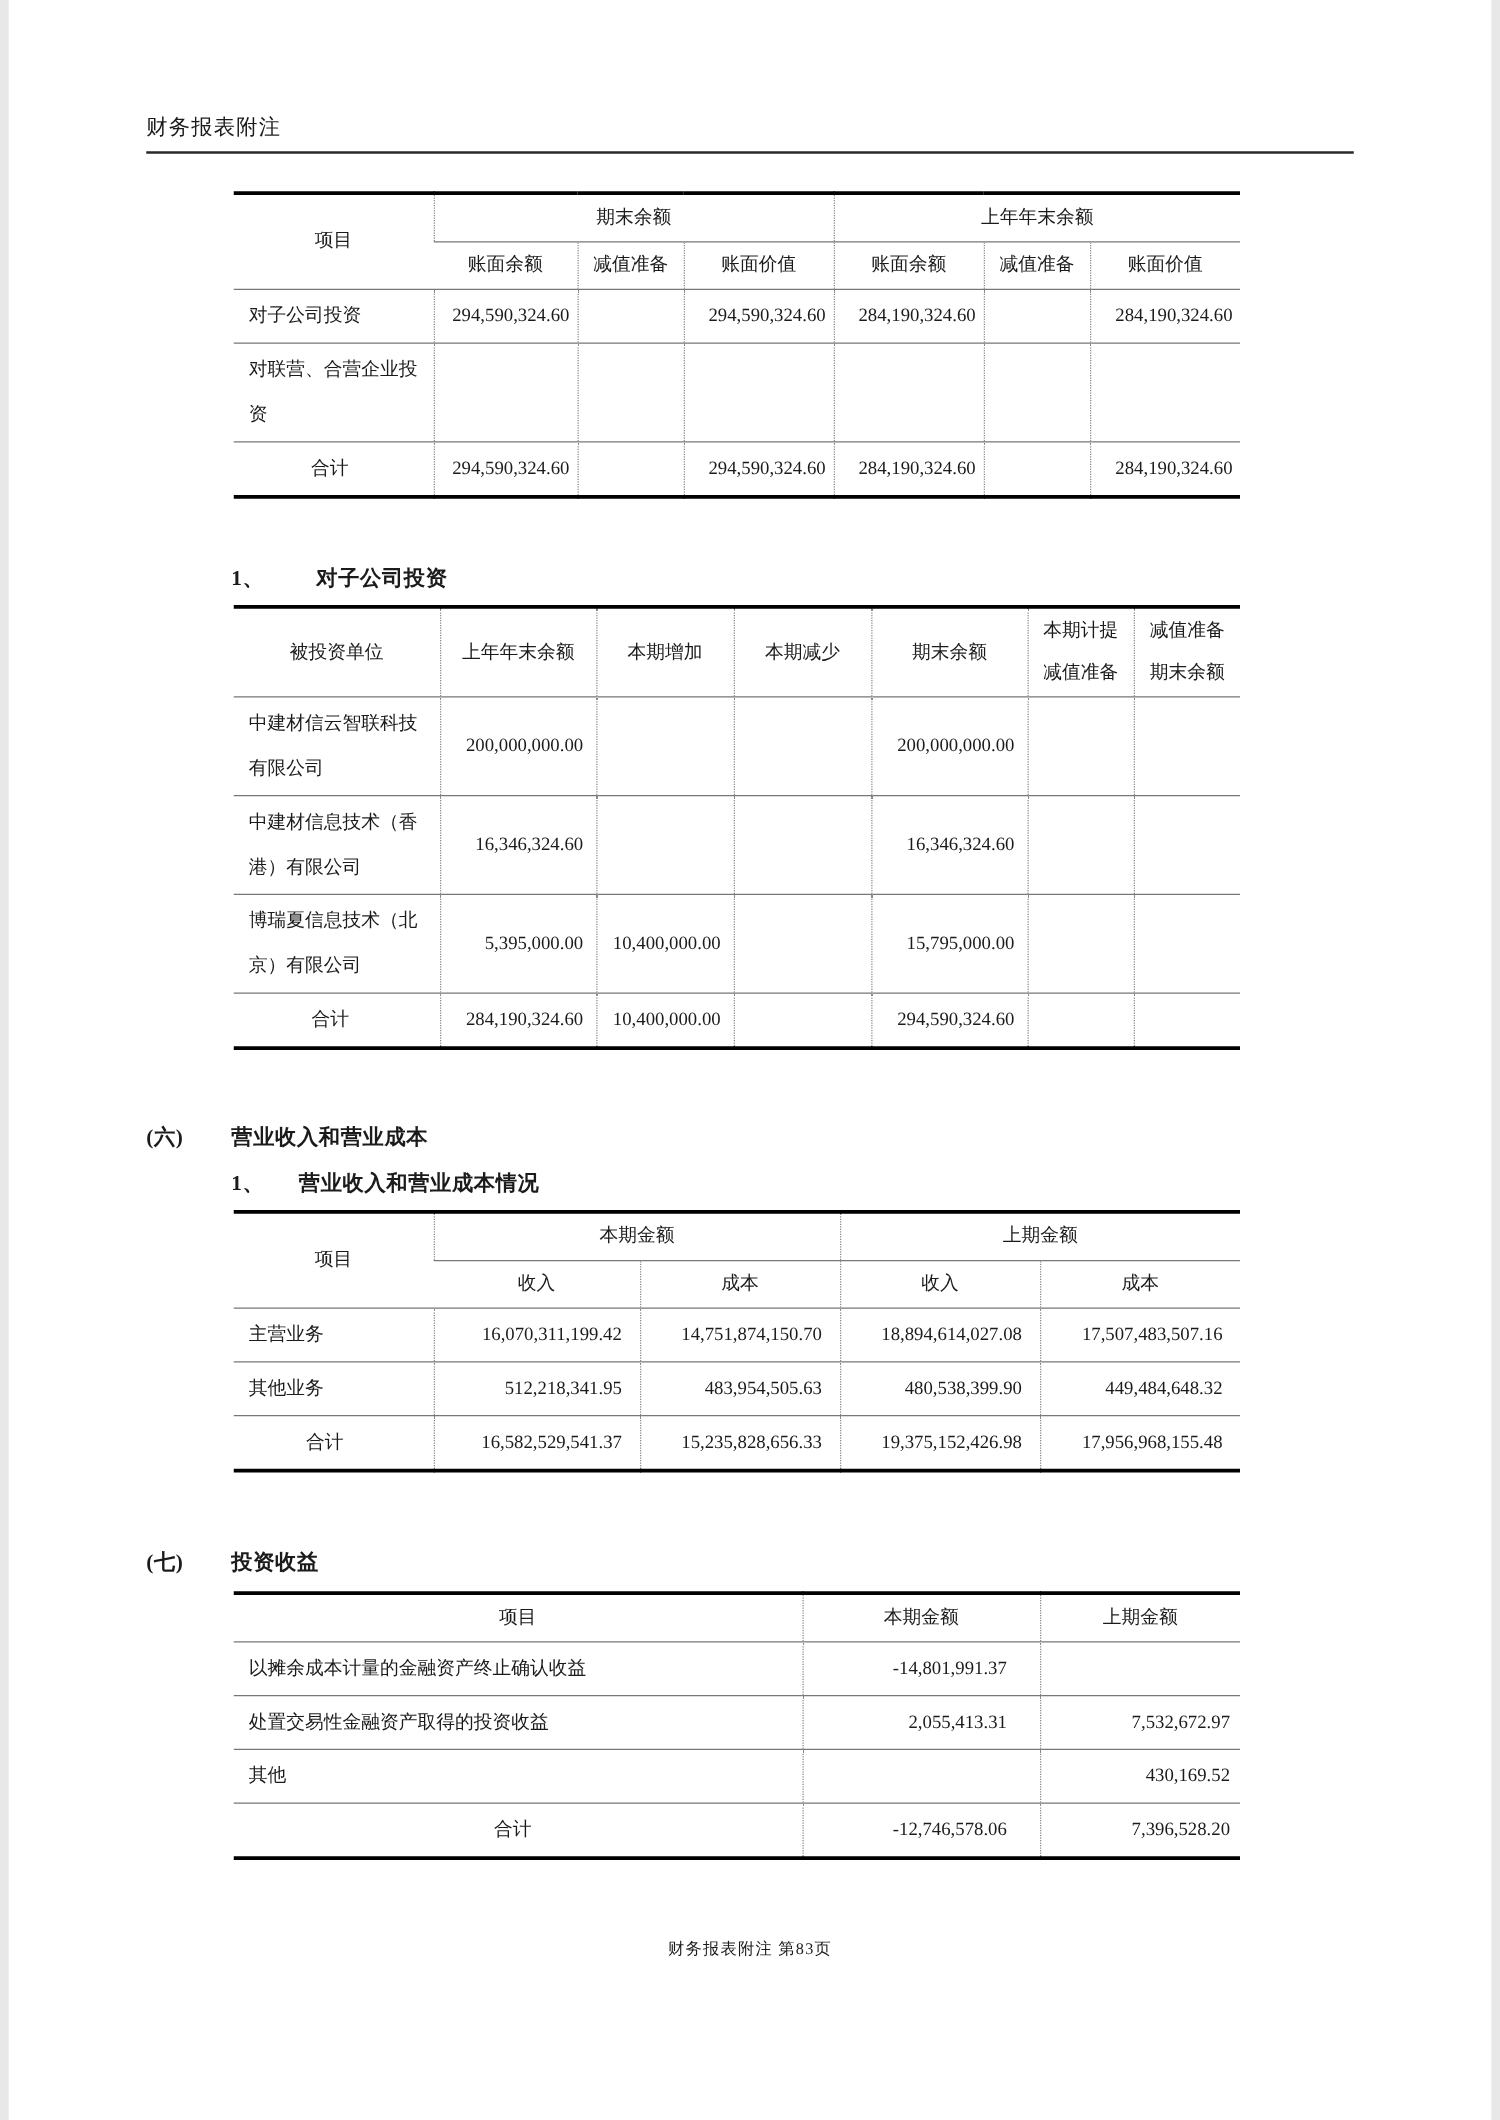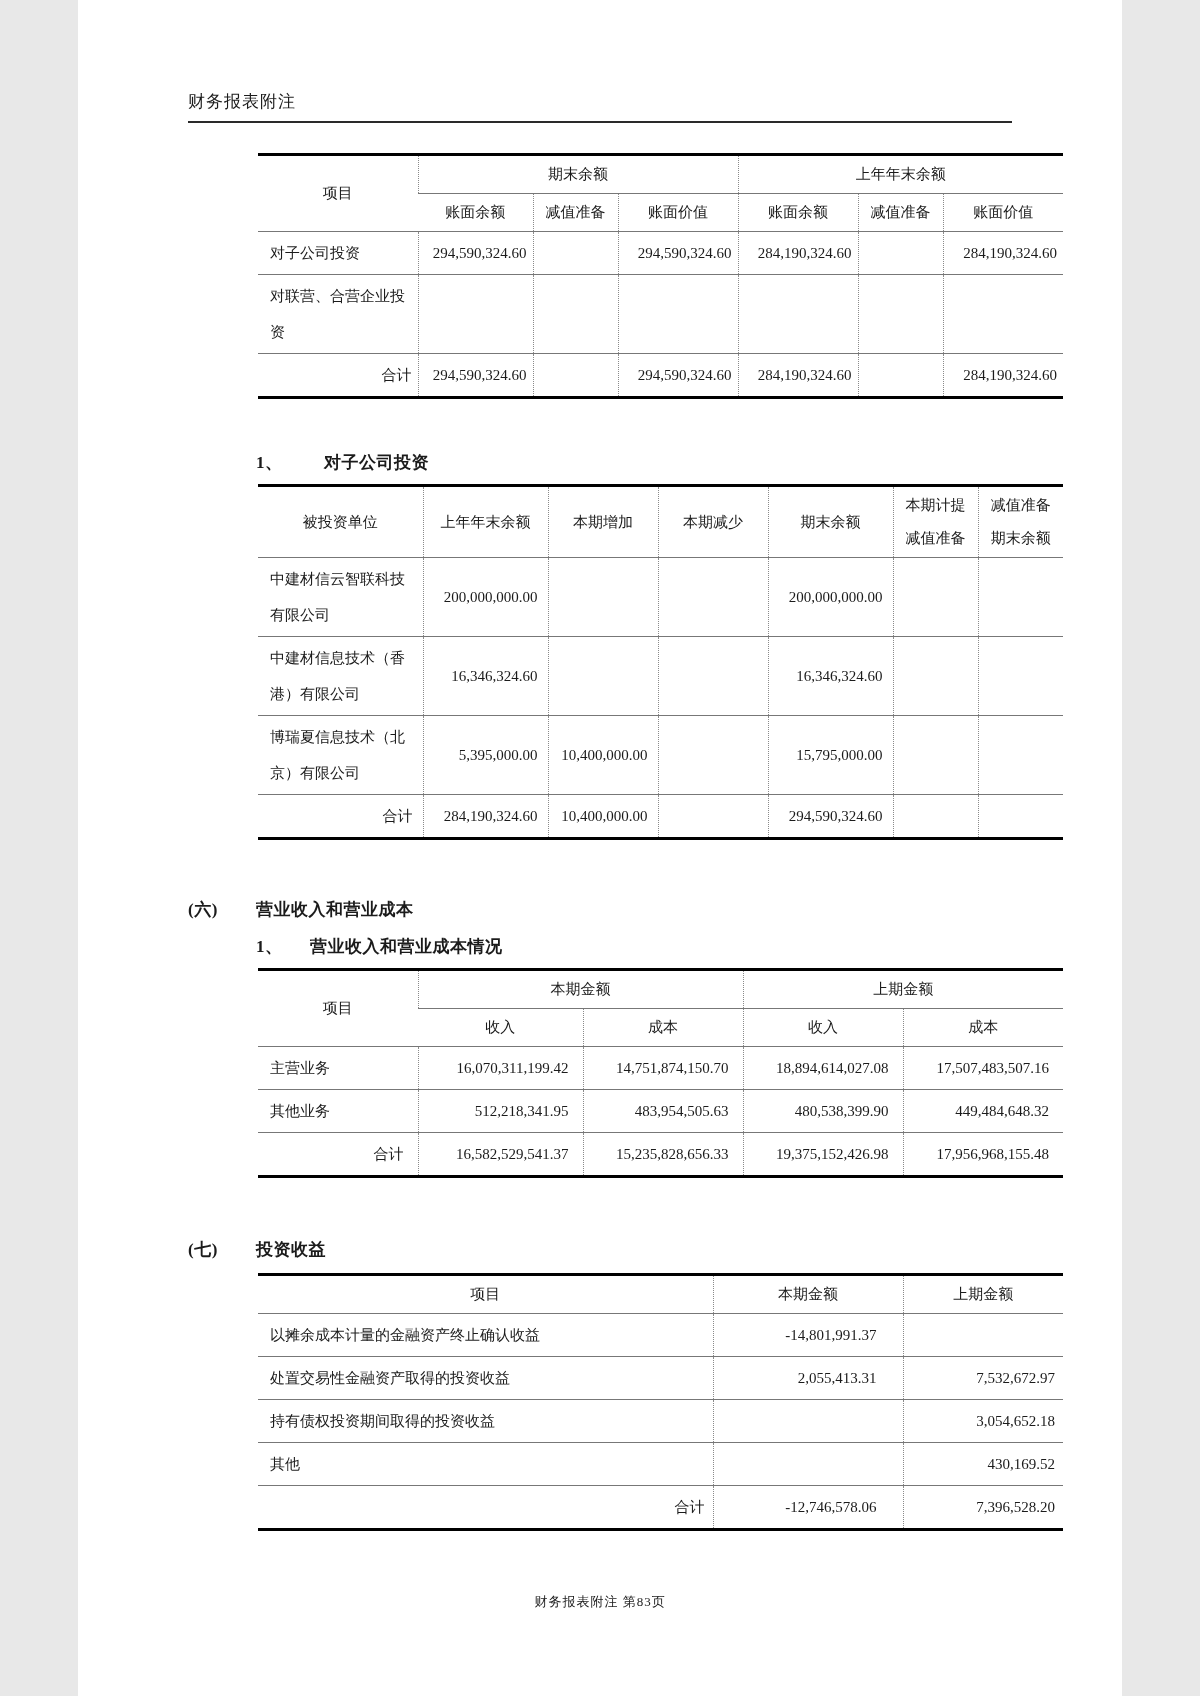--- a/index.html
+++ b/index.html
@@ -1,19 +1,19 @@
 <!DOCTYPE html>
 <html><head>
 <meta charset="utf-8">
 <style>
   * { margin:0; padding:0; box-sizing:border-box; }
   html,body { background:#e8e8e8; }
   .page {
     position:relative;
-    width:1044px; height:1696px;
+    width:1186px; height:1696px;
     margin:0 auto;
     background:#ffffff;
     color:#1b1b1b;
     font-family:"Liberation Serif","DejaVu Serif",serif;
     overflow:hidden;
   }
   .content { padding:0 110px; }
 
   .doc-header {
     margin-top:90px;
@@ -40,21 +40,21 @@
     vertical-align:middle;
     line-height:2.4;
     overflow:hidden;
   }
   th { font-weight:normal; line-height:2.2; padding:2px 6px; white-space:pre-line; }
   th:first-child, td:first-child { border-left:none; }
   thead tr:first-child th { border-top:none; }
 
   tbody td { text-align:right; }
   tbody td:first-child { text-align:left; padding-left:12px; }
-  tbody tr:last-child td:first-child { text-align:right; padding-left:0; }
+  tbody tr:last-child td:first-child { text-align:center; padding-left:0; }
 
   table.t1 tbody td { padding-right:6px; }
   table.t2 tbody td { padding-right:10px; }
   table.t3 tbody td { padding-right:14px; }
   table.t4 tbody td:nth-child(2) { padding-right:26px;margin-top:44px; }
   table.t4 tbody td:nth-child(3) { padding-right:8px; }
 
   .sec-heading {
     display:flex;
     font-weight:bold;
@@ -291,25 +291,20 @@
             <td>以摊余成本计量的金融资产终止确认收益</td>
             <td>-14,801,991.37</td>
             <td></td>
           </tr>
           <tr>
             <td>处置交易性金融资产取得的投资收益</td>
             <td>2,055,413.31</td>
             <td>7,532,672.97</td>
           </tr>
           <tr>
-            <td>持有债权投资期间取得的投资收益</td>
-            <td></td>
-            <td>3,054,652.18</td>
-          </tr>
-          <tr>
             <td>其他</td>
             <td></td>
             <td>430,169.52</td>
           </tr>
           <tr>
             <td>合计</td>
             <td>-12,746,578.06</td>
             <td>7,396,528.20</td>
           </tr>
         </tbody>

